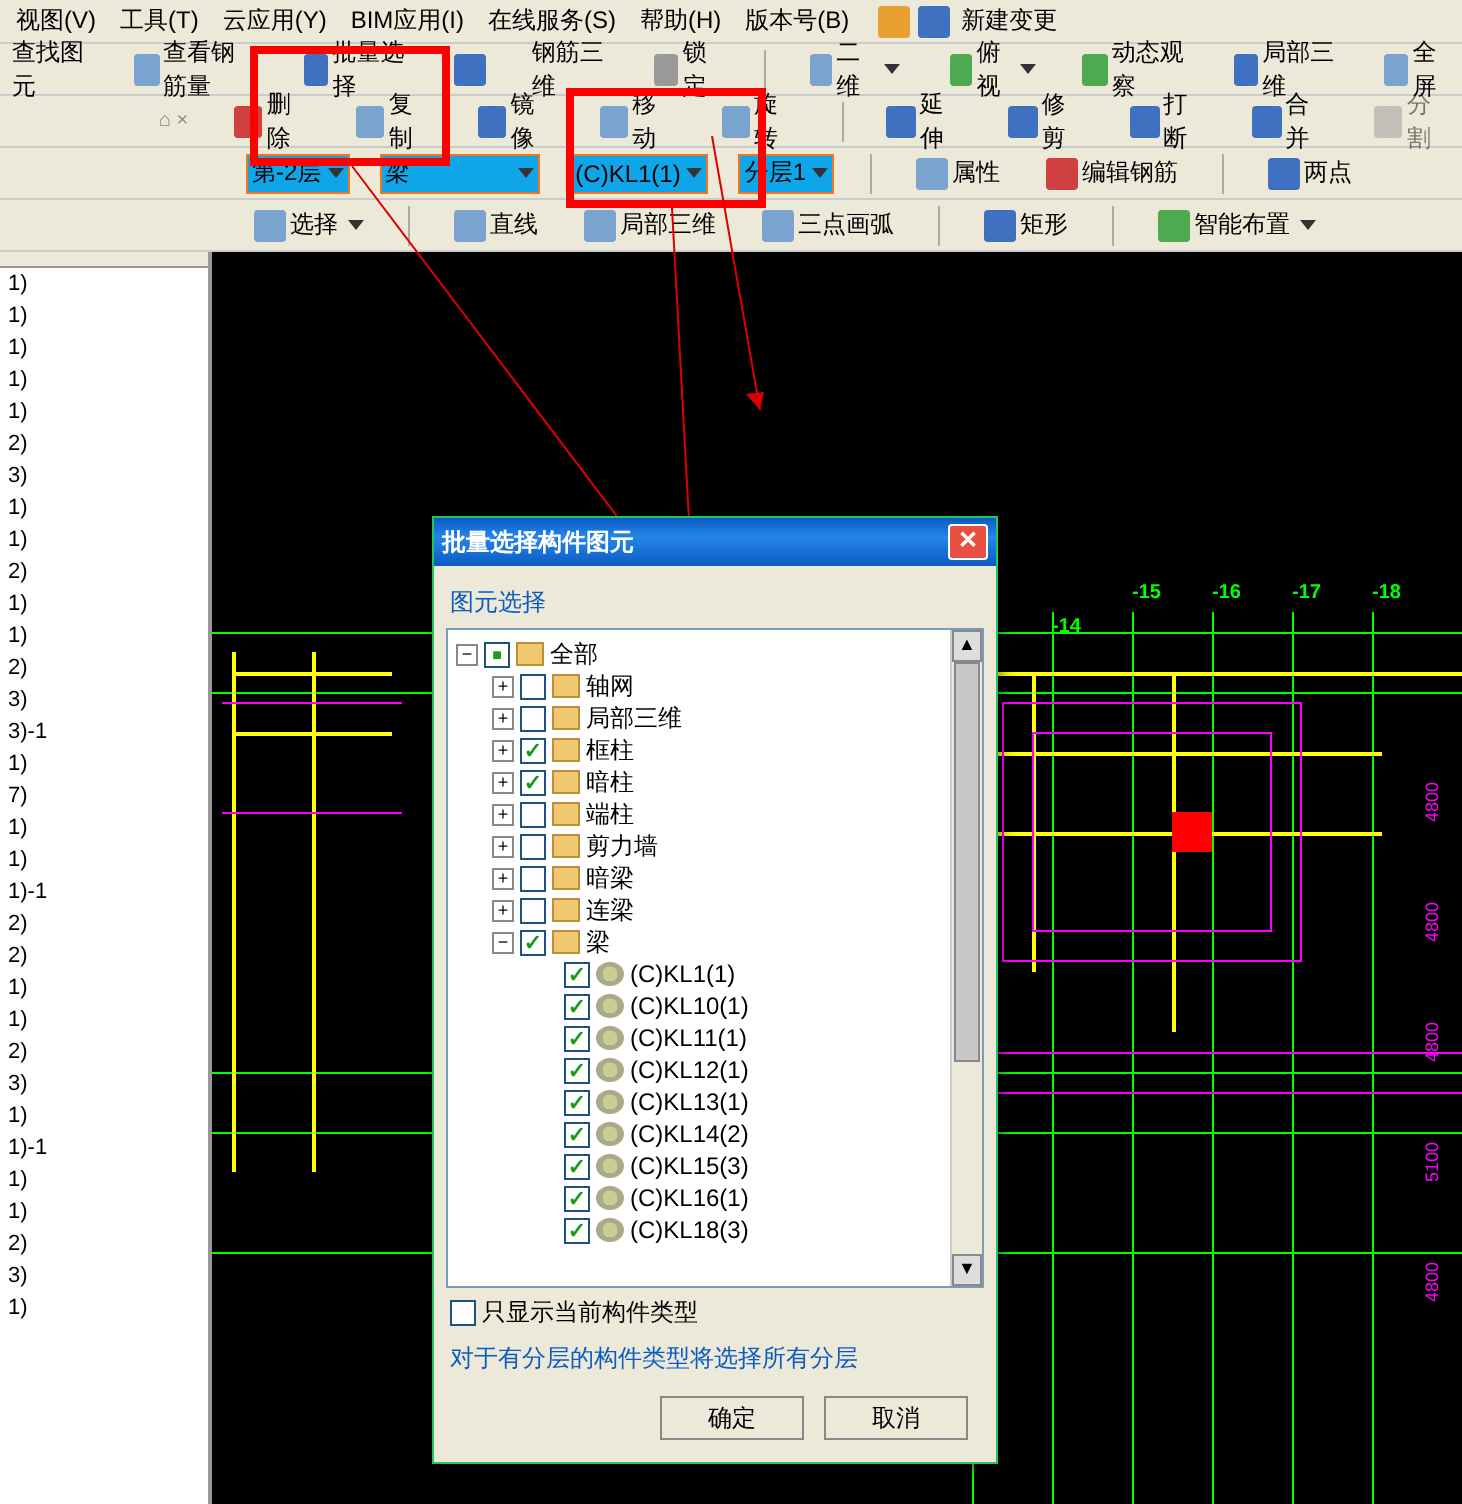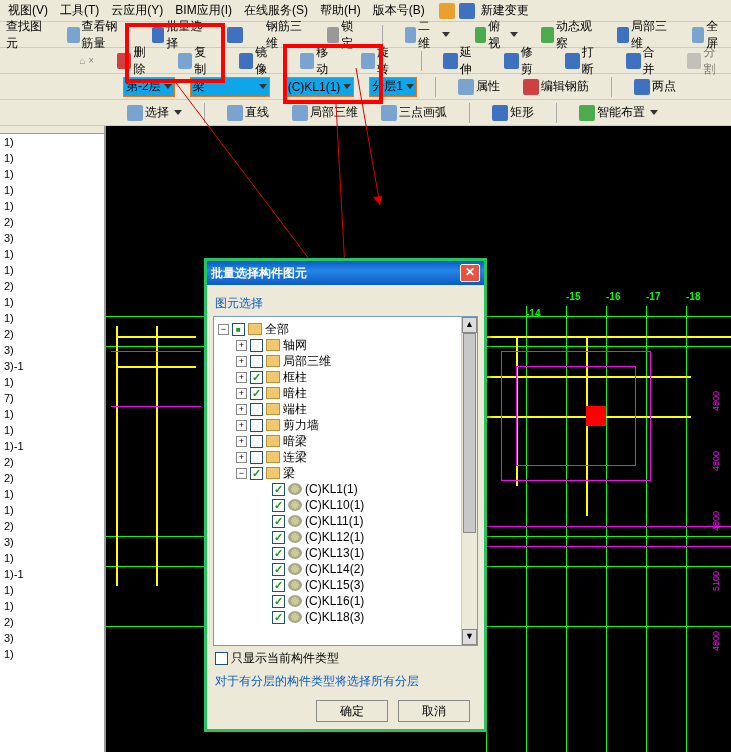--- a/index.html
+++ b/index.html
@@ -18,21 +18,21 @@
 .main{display:flex;height:630px}
 .sidebar{width:106px;background:#fff;border-right:2px solid #999;overflow:hidden}
 .sidehead{height:8px;background:#ece9d8;border-bottom:1px solid #999;font-size:10px;text-align:center}
 .sideitem{padding:2px 4px;font-size:11px;white-space:nowrap}
 .canvas{flex:1;background:#000;position:relative;overflow:hidden}
 .cadlines{position:absolute;inset:0}
 .axis{position:absolute;background:#0f0}
 .wall{position:absolute;background:#ff0}
 .beam{position:absolute;background:#f0f}
 .redhl{position:absolute;border:4px solid #f00;pointer-events:none}
-.dialog{position:absolute;left:204px;top:258px;width:283px;height:474px;background:#ece9d8;border:3px solid #22c55e;box-shadow:2px 2px 6px rgba(0,0,0,.4)}
+.dialog{position:absolute;left:216px;top:258px;width:283px;height:474px;background:#ece9d8;border:1px solid #22c55e;box-shadow:2px 2px 6px rgba(0,0,0,.4)}
 .dlgtitle{height:24px;background:linear-gradient(#0a5bc4,#2586e7 40%,#0a5bc4);color:#fff;display:flex;align-items:center;padding:0 4px;font-size:12px;font-weight:bold}
 .dlgclose{margin-left:auto;width:20px;height:18px;background:#e85040;border:1px solid #fff;color:#fff;text-align:center;line-height:14px;font-weight:bold;border-radius:2px}
 .dlgbody{padding:6px}
 .grouplabel{color:#0a5bc4;font-size:12px;padding:4px 2px}
 .treebox{border:1px solid #7a9ac0;background:#fff;height:330px;overflow:auto;padding:4px;position:relative}
 .treeitem{display:flex;align-items:center;height:16px;font-size:12px;white-space:nowrap}
 .exp{width:11px;height:11px;border:1px solid #888;display:inline-flex;align-items:center;justify-content:center;font-size:9px;line-height:9px;margin-right:3px;background:#fff}
 .chk{width:13px;height:13px;border:1px solid #1c5180;margin-right:3px;display:inline-flex;align-items:center;justify-content:center;background:#fff}
 .chk.on::after{content:"✓";color:#1c9c1c;font-size:11px;font-weight:bold}
 .chk.partial::after{content:"■";color:#1c9c1c;font-size:8px}

